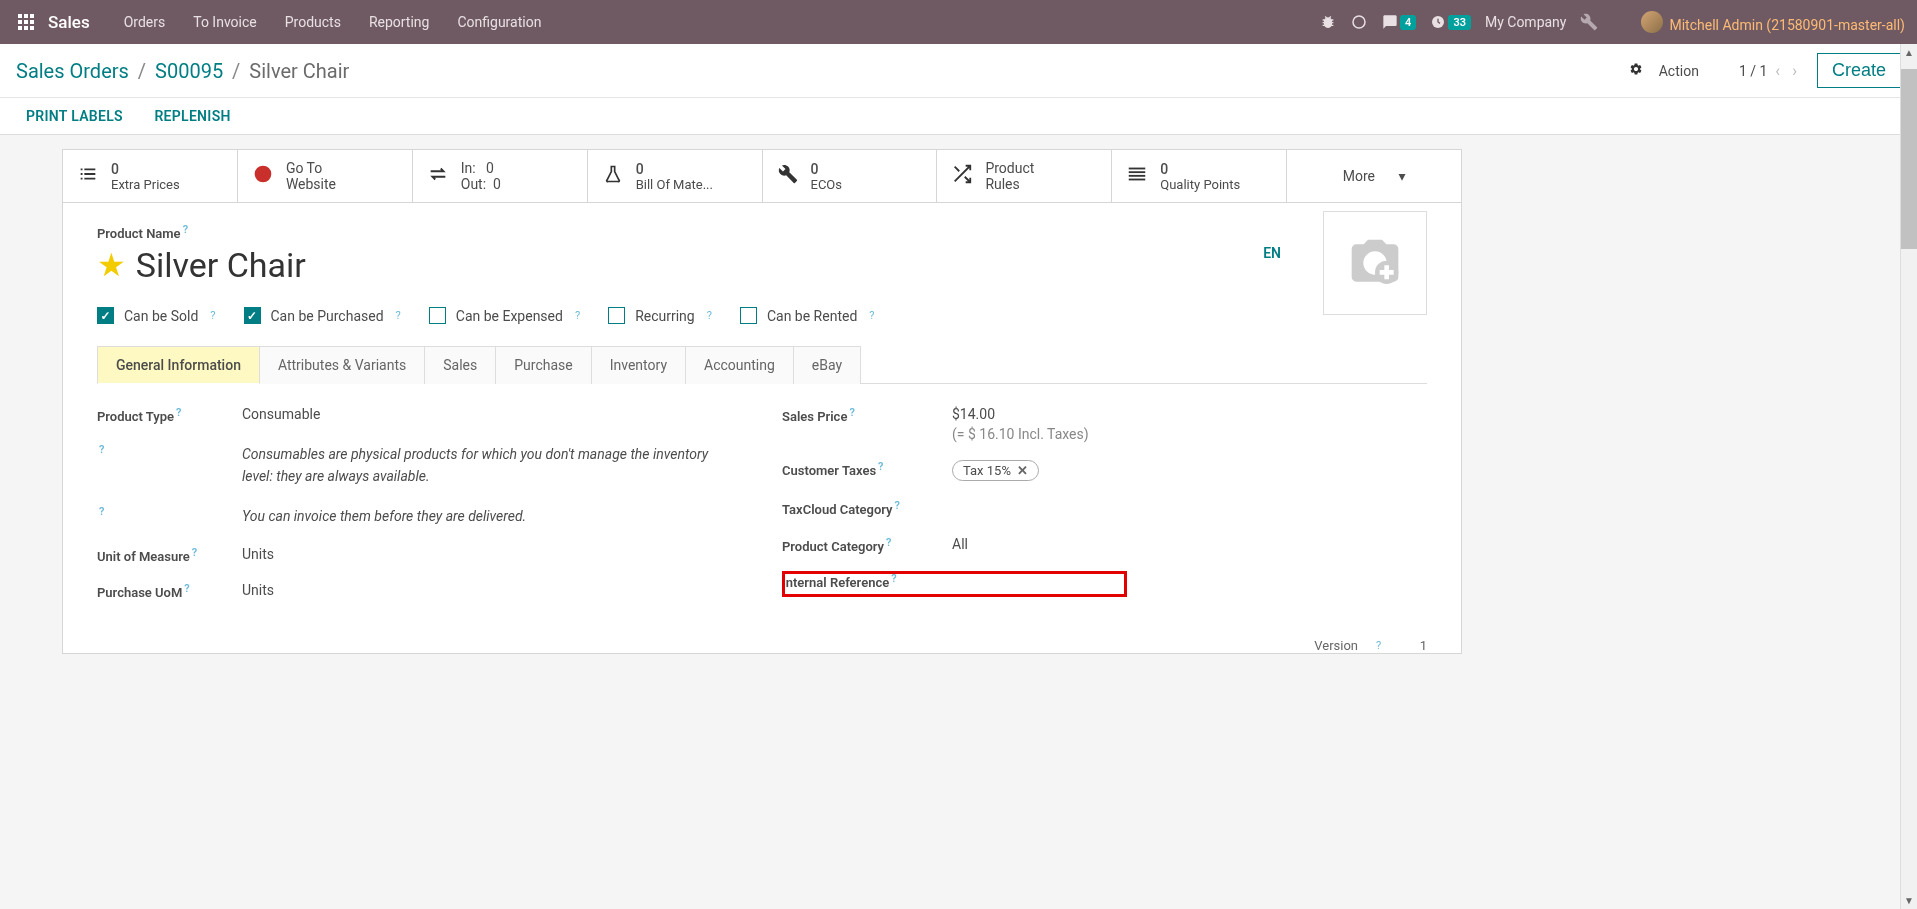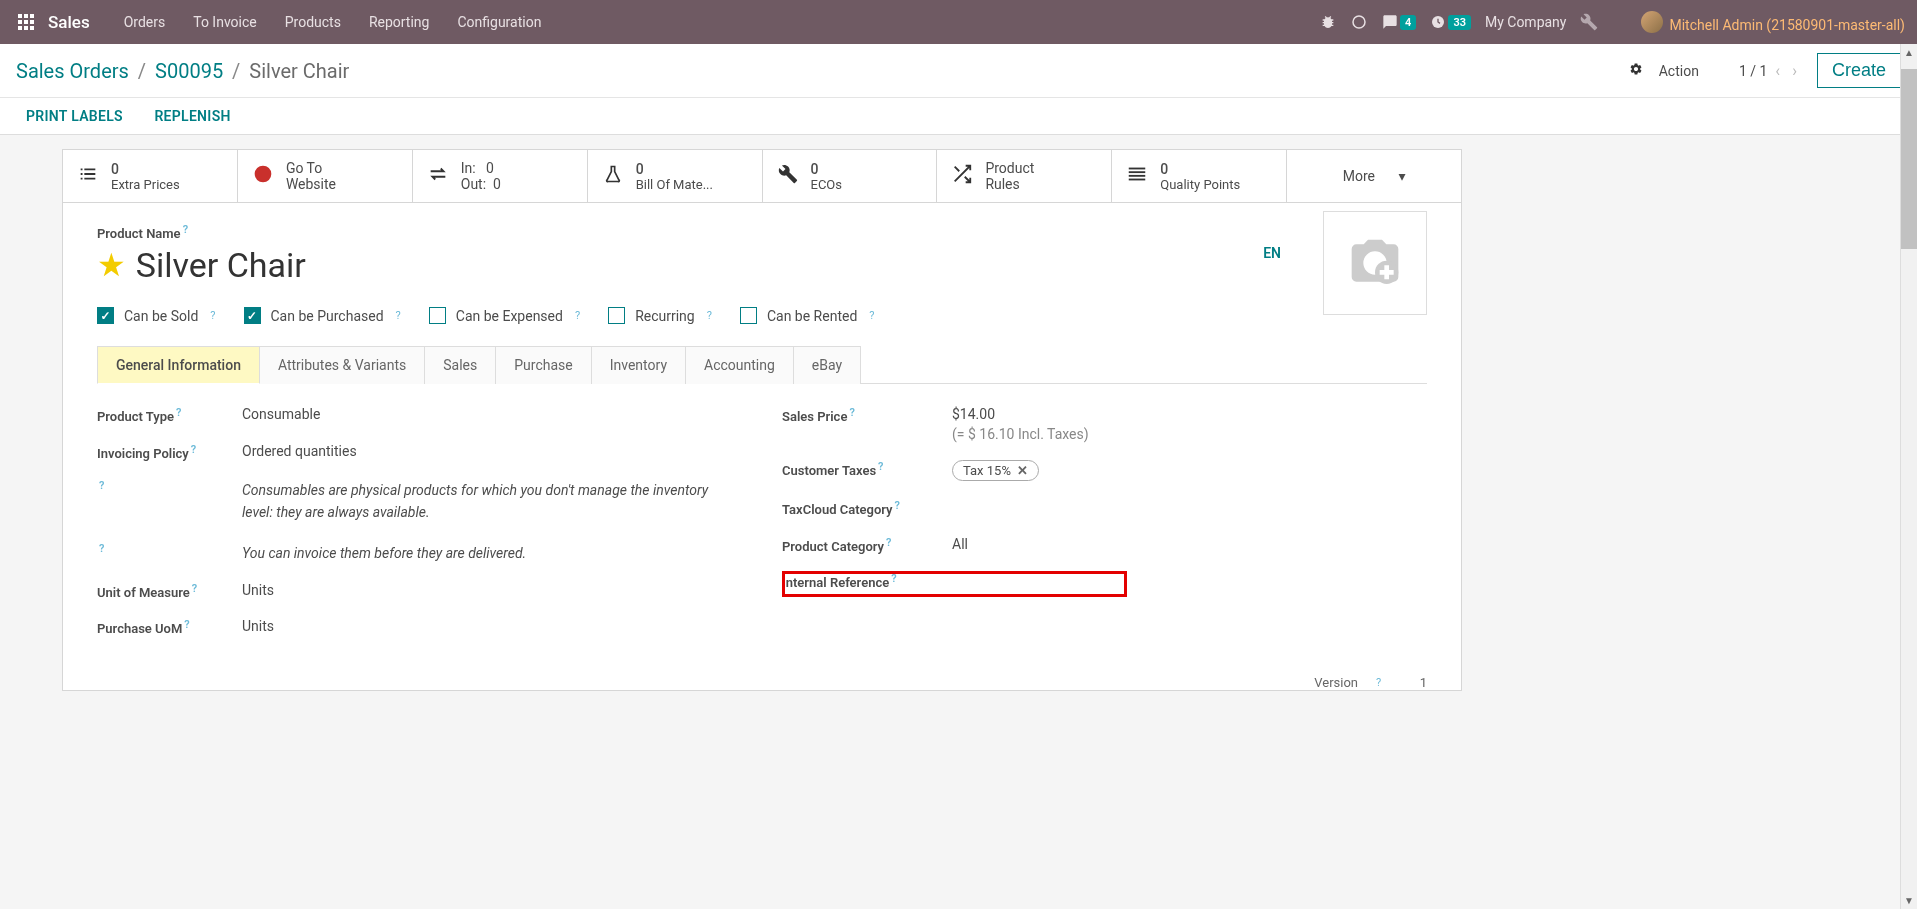--- a/index.html
+++ b/index.html
@@ -331,24 +331,20 @@
       </div>
       <div class="tab-line"></div>
 
       <div class="cols">
         <div class="col">
           <div class="fld">
               <span class="flabel"><span>Product Type</span><span class="help-q">?</span></span>
               <span class="fval">Consumable</span>
             </div>
           <div class="fld">
-              <span class="flabel"><span>Invoicing Policy</span><span class="help-q">?</span></span>
-              <span class="fval">Ordered quantities</span>
-            </div>
-          <div class="fld">
               <span class="flabel"><span class="help-q">?</span></span>
               <span class="fval hint">Consumables are physical products for which you don't manage the inventory level: they are always available.</span>
             </div>
           <div class="fld">
               <span class="flabel"><span class="help-q">?</span></span>
               <span class="fval hint">You can invoice them before they are delivered.</span>
             </div>
           <div class="fld">
               <span class="flabel"><span>Unit of Measure</span><span class="help-q">?</span></span>
               <span class="fval">Units</span>

